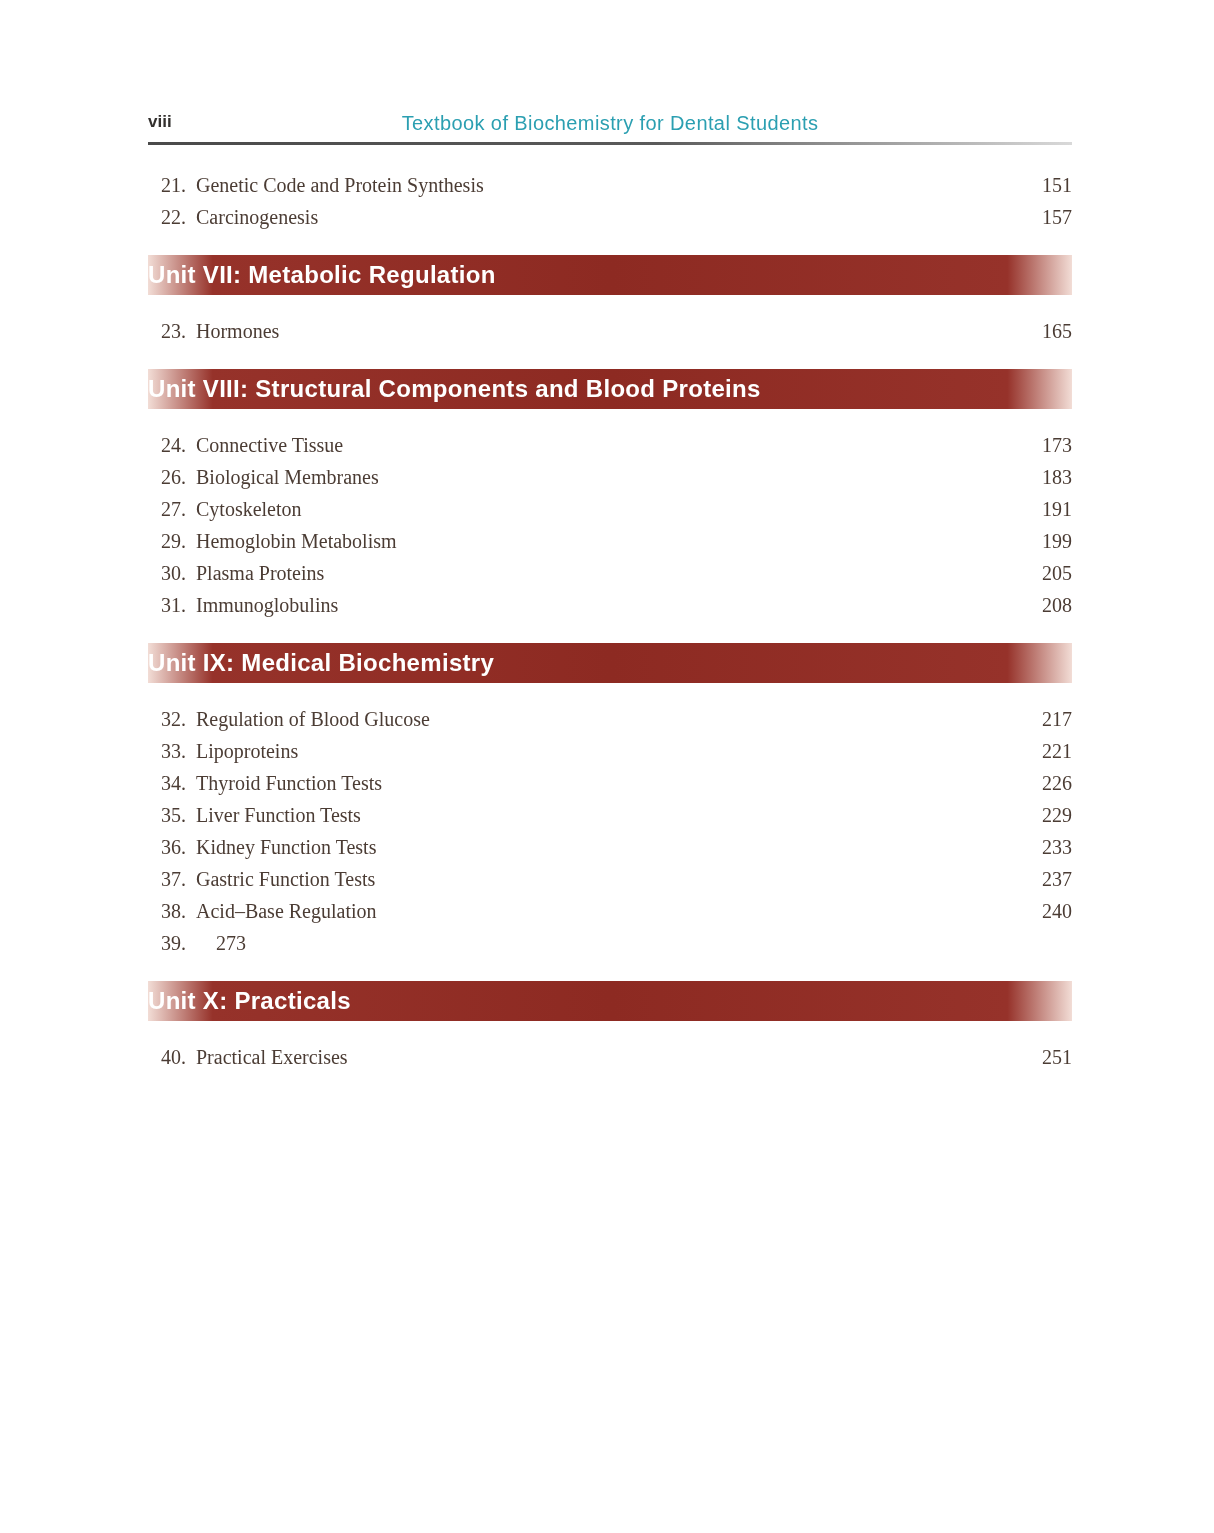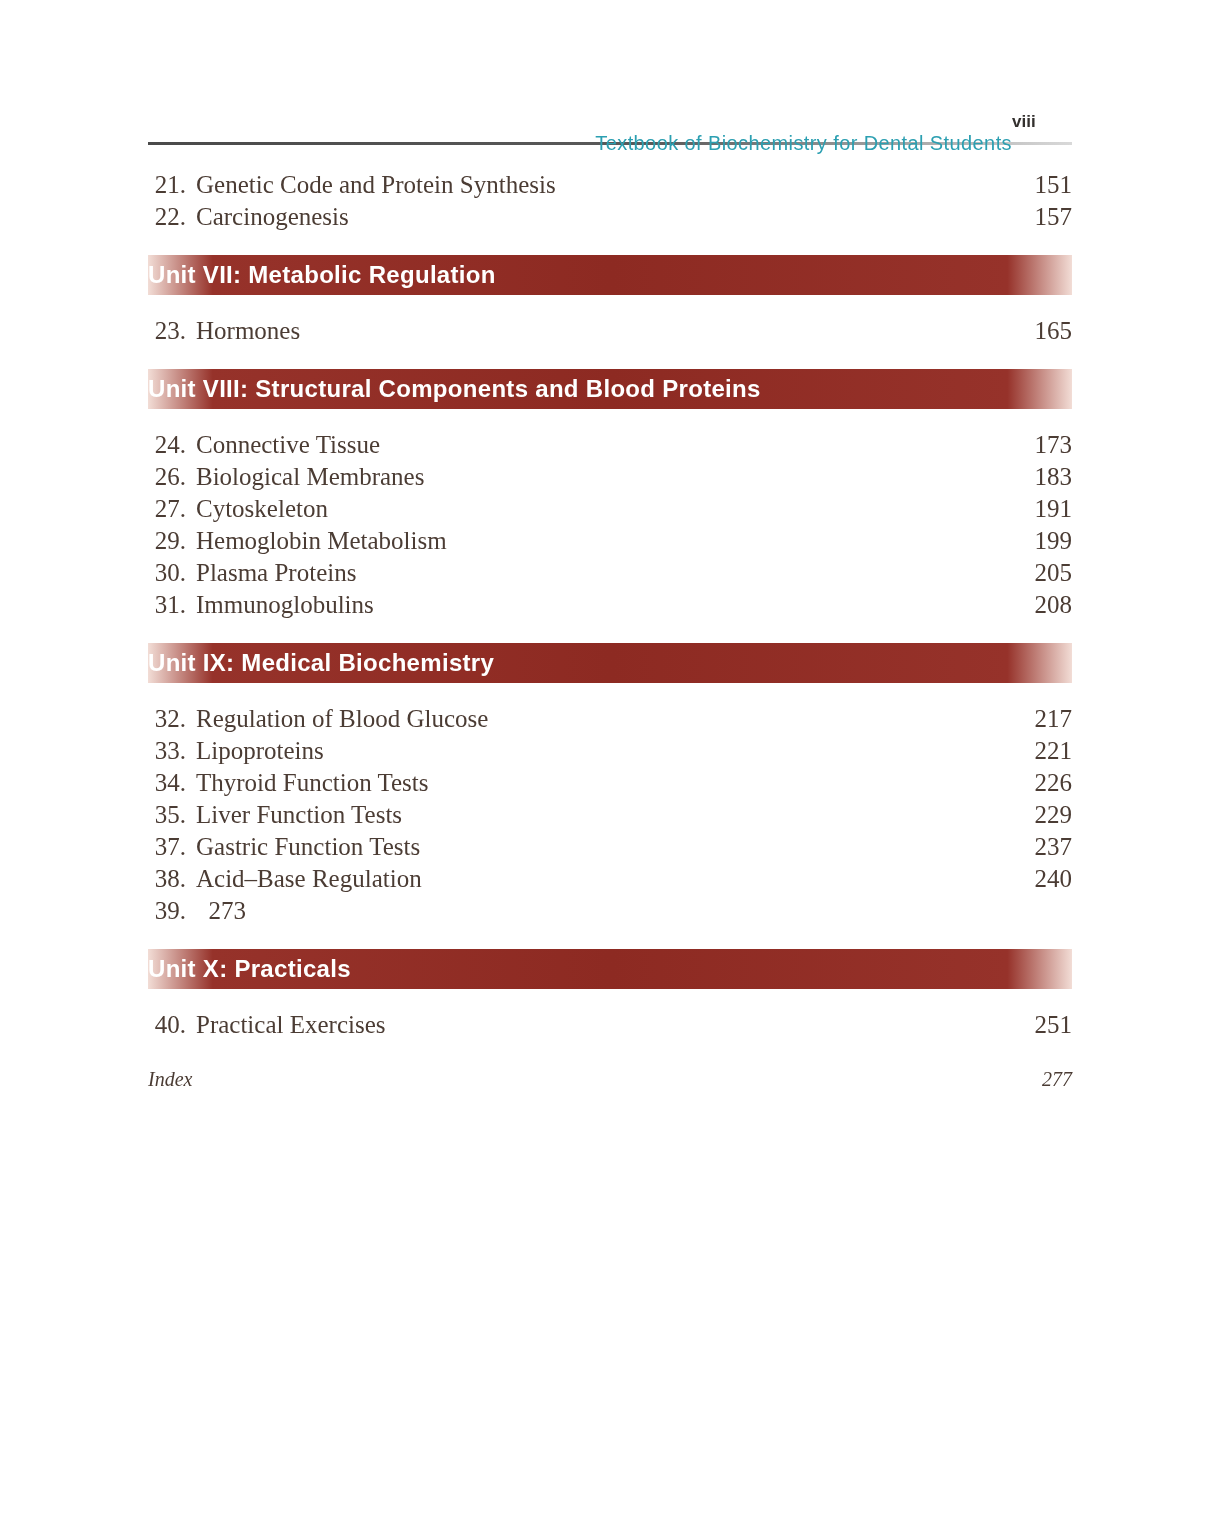--- a/index.html
+++ b/index.html
@@ -23,23 +23,22 @@
   }
   .content {
     position: absolute;
     left: 148px;
     top: 112px;
     width: 924px;
   }
   
   .running-header {
     display: flex;
-    align-items: flex-end;
+    align-items: flex-start;
     height: 26px;
-    flex-direction: column;
   }
   .folio {
     font-family: "Liberation Sans", sans-serif;
     font-weight: bold;
     font-size: 17px;
     color: #33302e;
     width: 60px;
   }
   .running-title {
     flex: 1;
@@ -70,21 +69,21 @@
     color: #ffffff;
     background: linear-gradient(90deg,
       #f2ddd6 0%, #96322a 7%, #8d2a22 50%, #96322a 93%, #f2ddd6 100%);
   }
 
   .entry-list { padding: 2px 0 6px 0; }
 
   .entry {
     display: flex;
     align-items: flex-start;
-    font-size: 25px;
+    font-size: 20px;
     line-height: 32px;
     color: #4b3c34;
   }
   .entry .num {
     width: 38px;
     text-align: right;
     flex: 0 0 auto;
   }
   .entry .title {
     flex: 1 1 auto;
@@ -190,20 +189,25 @@
             <span class="num">34.</span>
             <span class="title">Thyroid Function Tests</span>
             <span class="pg">226</span>
           </div>
           <div class="entry">
             <span class="num">35.</span>
             <span class="title">Liver Function Tests</span>
             <span class="pg">229</span>
           </div>
           <div class="entry">
+            <span class="num">36.</span>
+            <span class="title">Kidney Function Tests</span>
+            <span class="pg">233</span>
+          </div>
+          <div class="entry">
             <span class="num">37.</span>
             <span class="title">Gastric Function Tests</span>
             <span class="pg">237</span>
           </div>
           <div class="entry">
             <span class="num">38.</span>
             <span class="title">Acid–Base Regulation</span>
             <span class="pg">240</span>
           </div>
           <div class="entry">
@@ -214,19 +218,15 @@
         <div class="unit-banner">Unit X: Practicals</div>
         <div class="entry-list">
           <div class="entry">
             <span class="num">40.</span>
             <span class="title">Practical Exercises</span>
             <span class="pg">251</span>
           </div>
         </div>
       </div>
 
-    <div class="index-row">
-      <span class="index-label">Index</span>
-      <span class="index-page">277</span>
-    </div>
 
   </div>
 </div>
 
 </body></html>

